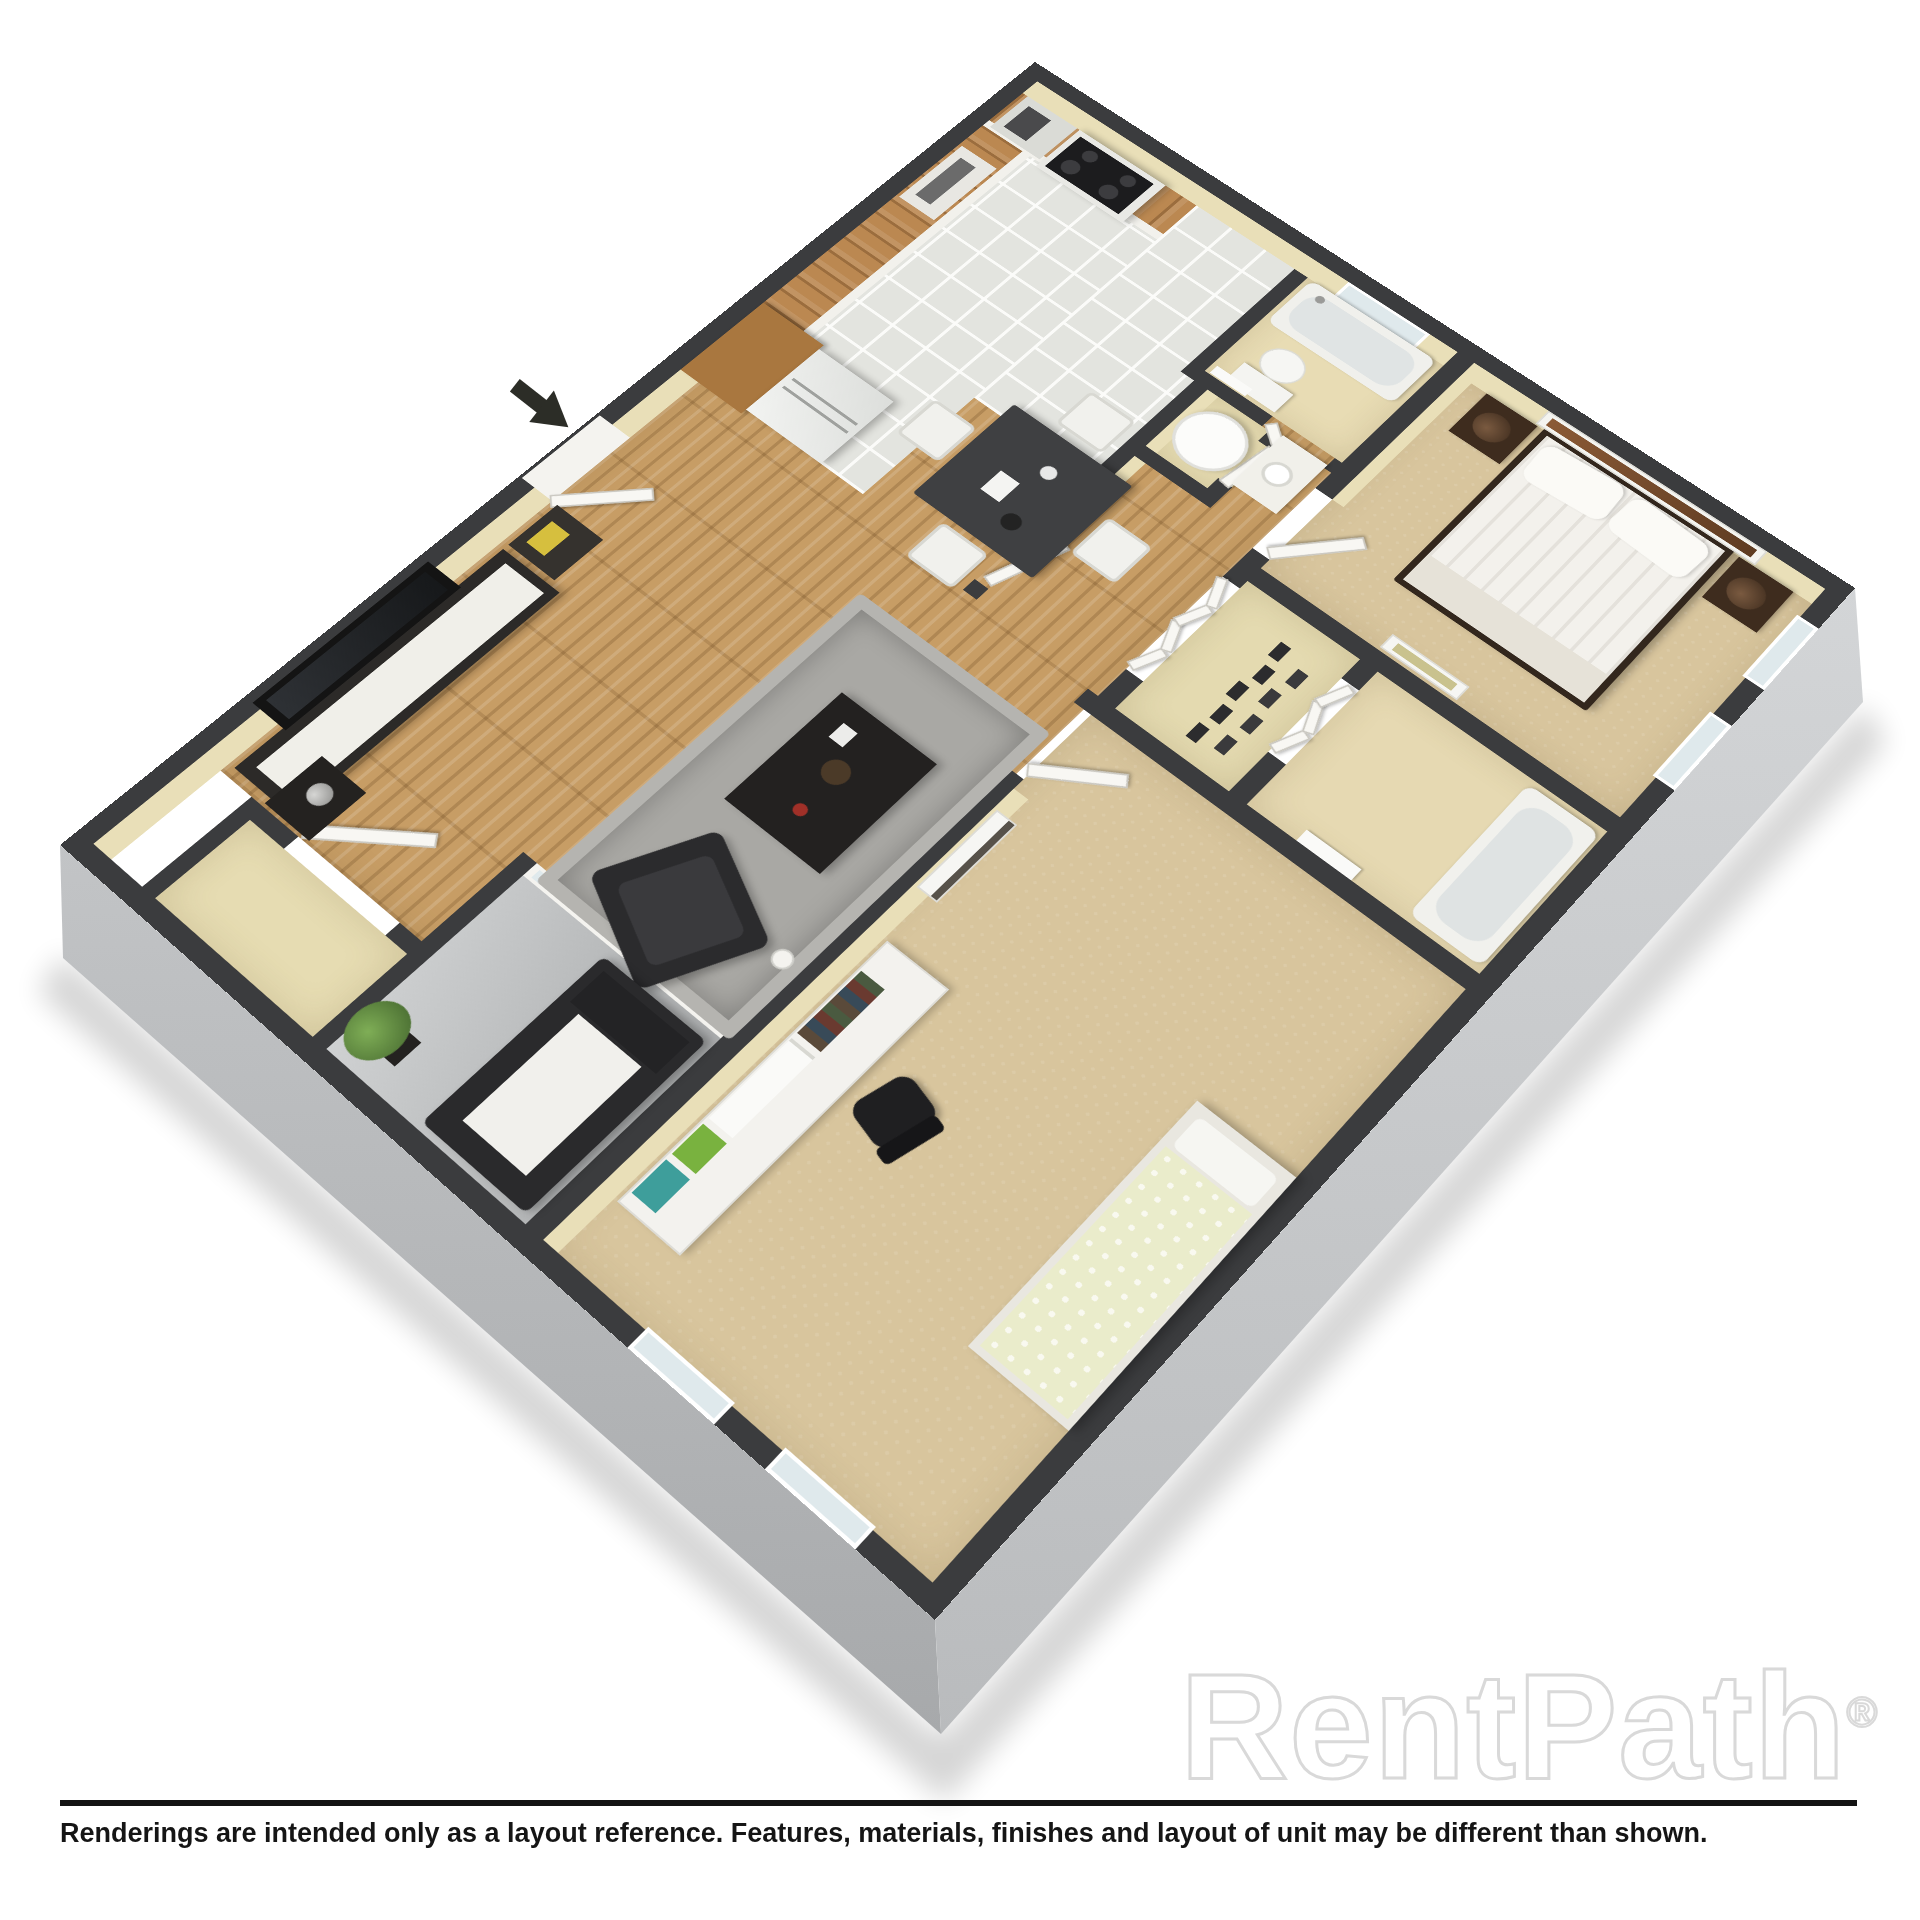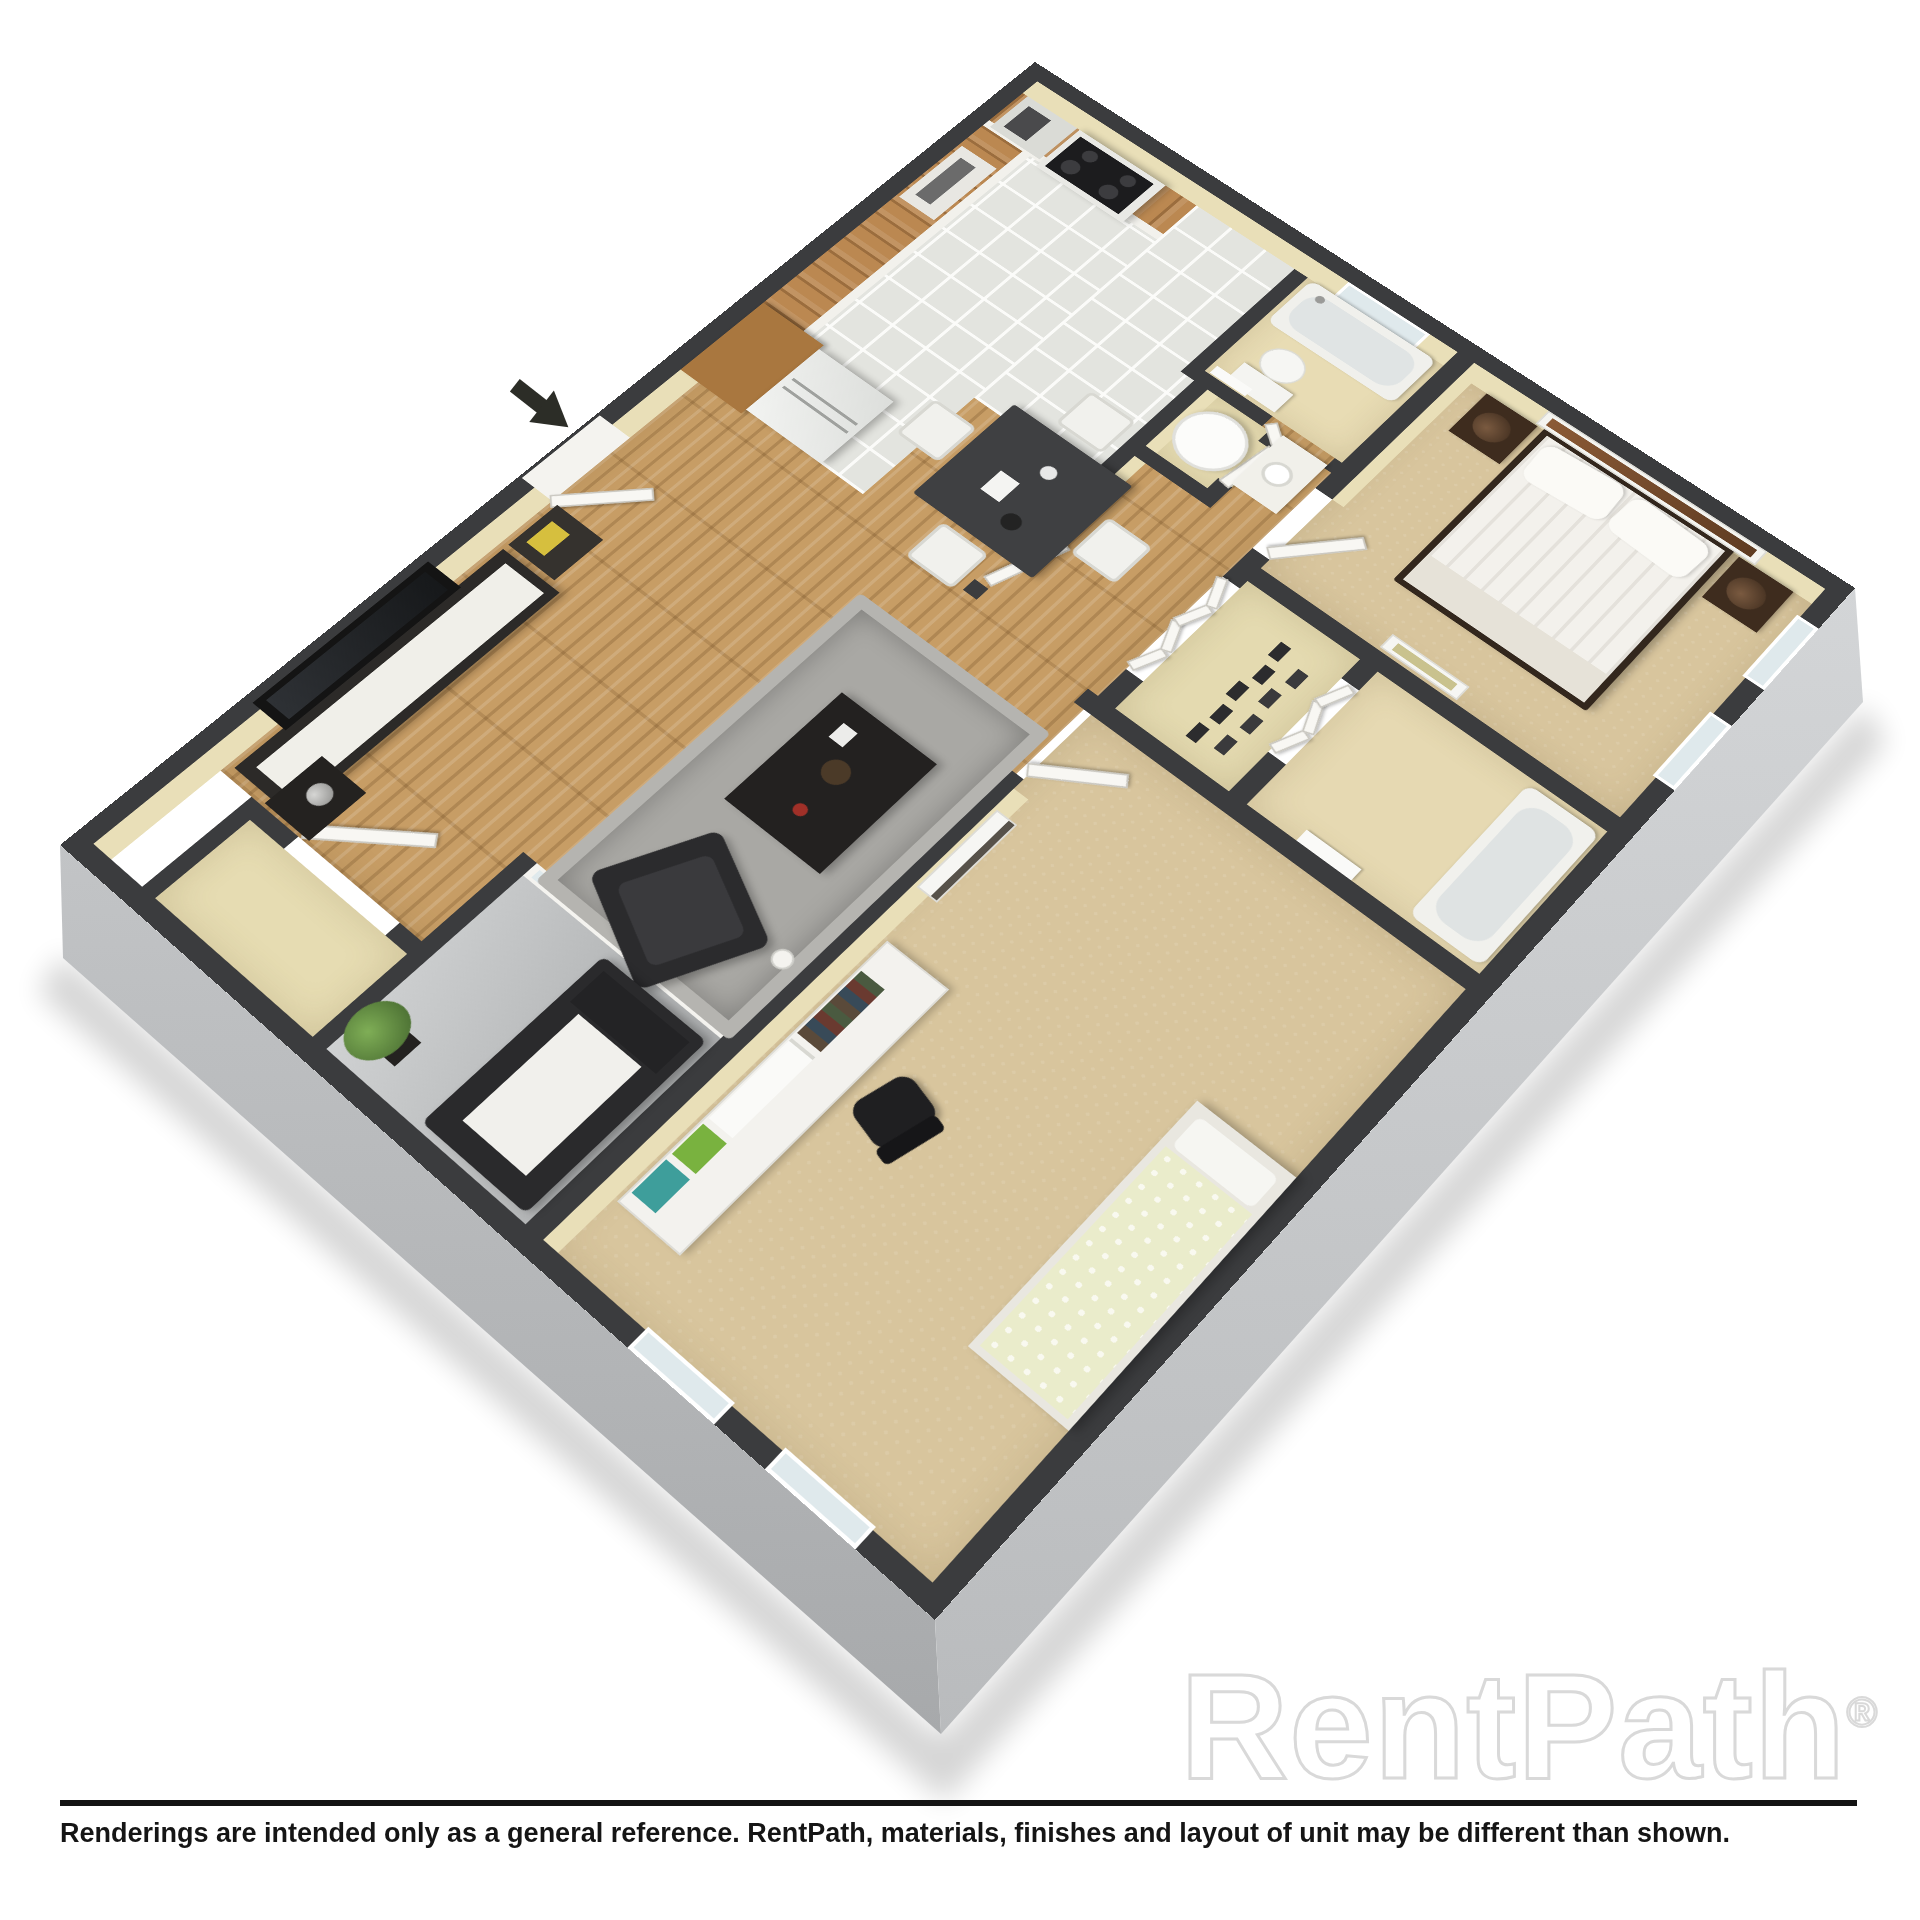--- a/index.html
+++ b/index.html
@@ -219,15 +219,15 @@
   <div class="e" style="left:176px;top:354px;width:48px;height:16px;background:repeating-linear-gradient(to right,#5a4a3a 0 6px,#384a58 6px 12px,#6a3a30 12px 18px,#4a5a40 18px 24px);"></div>
   <div class="e" style="left:158px;top:404px;width:36px;height:30px;background:#1f1f21;border-radius:8px;transform:rotate(14deg);box-shadow:2px 2px 3px rgba(0,0,0,.3);"></div>
   <div class="e" style="left:152px;top:430px;width:36px;height:10px;background:#161618;border-radius:3px;transform:rotate(14deg);"></div>
   <div class="e" style="left:280px;top:342px;width:64px;height:14px;background:#f6f6f3;border:1px solid #dddcd6;box-shadow:inset 0 -8px 0 -4px #57524a;"></div>
   <div class="e shadowed" style="left:108px;top:526px;width:174px;height:62px;background:#e9e7e0;"></div>
   <div class="e" style="left:112px;top:530px;width:140px;height:54px;background-color:#eaeccb;background-image:radial-gradient(rgba(255,255,255,.7) 1.5px,rgba(0,0,0,0) 1.5px);background-size:10px 10px;"></div>
   <div class="e" style="left:254px;top:532px;width:22px;height:50px;background:#f6f6f2;border-radius:4px;"></div>
 </div>
 
 <div id="footer-line" style="left:60px;top:1800px;width:1797px;height:6px;"></div>
-<div id="disclaimer" style="left:60px;top:1818px;">Renderings are intended only as a general reference. RentPath, materials, finishes and layout of unit may be different than shown.</div>
+<div id="disclaimer" style="left:60px;top:1818px;">Renderings are intended only as a layout reference. Features, materials, finishes and layout of unit may be different than shown.</div>
 
 <div id="watermark"><span>RentPath</span><span class="reg">®</span></div>
 
 </body></html>

